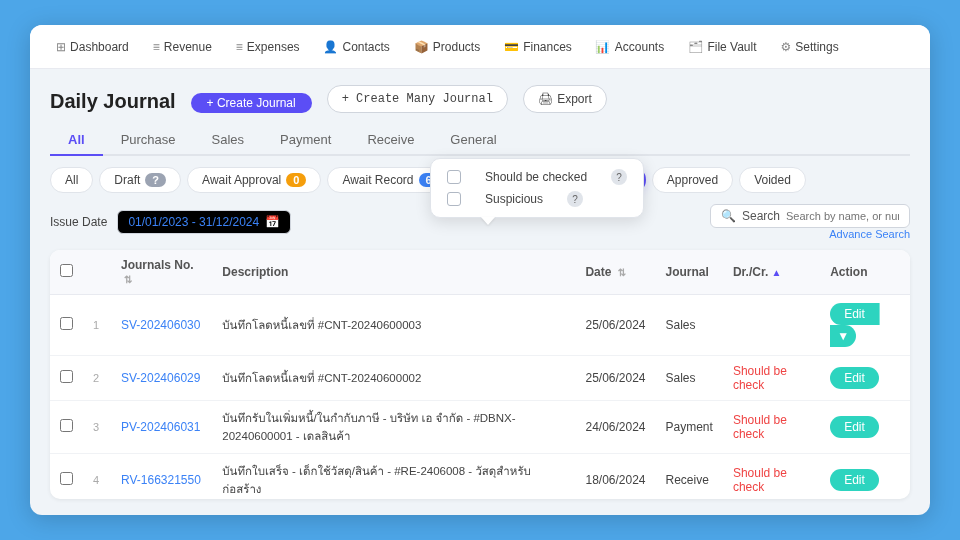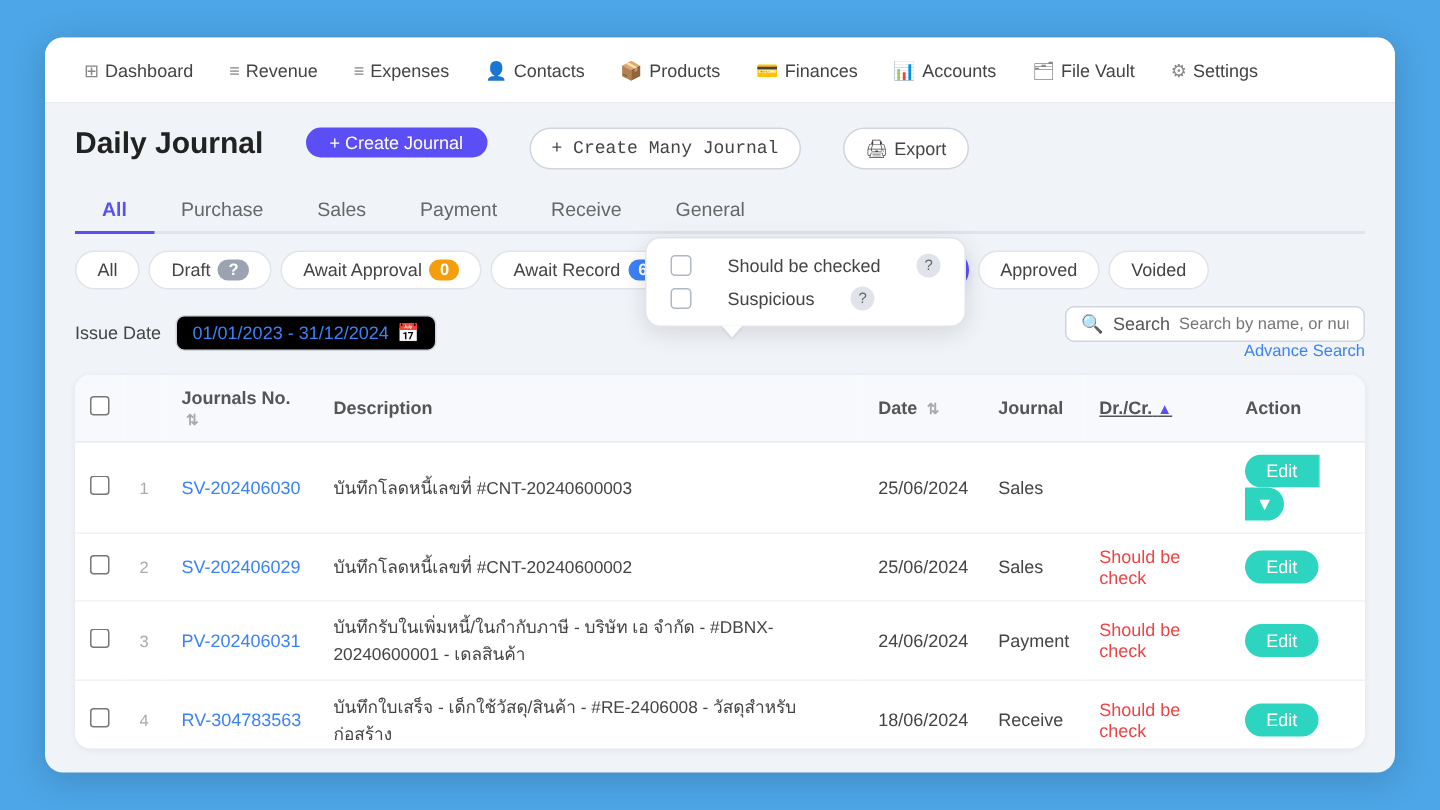--- a/index.html
+++ b/index.html
@@ -71,22 +71,22 @@
       flex: 1;
       padding: 16px 20px;
       overflow: hidden;
       display: flex;
       flex-direction: column;
       gap: 0;
     }
     
     .page-header {
       display: flex;
-      align-items: flex-start;
-      gap: 28px;
+      align-items: flex-end;
+      gap: 15px;
       margin-bottom: 12px;
     }
     .page-title {
       font-size: 20px;
       font-weight: 700;
       color: #222;
     }
     .btn-create {
       background: #5b4ef5;
       color: #fff;
@@ -494,21 +494,21 @@
             <th>
               <span>Description</span>
             </th>
             <th>
               <span>Date</span>
               <span class="sort-icon">⇅</span>
             </th>
             <th>
               <span>Journal</span>
             </th>
-            <th style="position:relative;text-decoration:underline;">
+            <th style="position:relative;">
               <span>Dr./Cr.</span>
               <span style="color:#5b4ef5;font-size:10px;">▲</span>
             </th>
             <th>
               <span>Action</span>
             </th>
           </tr>
         </thead>
         <tbody id="table-body">
         <tr>
@@ -545,21 +545,21 @@
       <td><span>24/06/2024</span></td>
       <td><span>Payment</span></td>
       <td><span class="should-be-check-red">Should be check</span></td>
       <td><button class="edit-btn">Edit</button></td>
     </tr>
             <tr>
       <td class="checkbox-cell">
         <input type="checkbox" style="width: 13px; height: 13px;">
       </td>
       <td><span class="row-num">4</span></td>
-      <td><a class="journal-link">RV-304783563</a></td>
+      <td><a class="journal-link">RV-166321550</a></td>
       <td><span style="font-size:11.5px;">บันทึกใบเสร็จ - เด็กใช้วัสดุ/สินค้า - #RE-2406008 - วัสดุสำหรับก่อสร้าง</span></td>
       <td><span>18/06/2024</span></td>
       <td><span>Receive</span></td>
       <td><span class="should-be-check-red">Should be check</span></td>
       <td><button class="edit-btn">Edit</button></td>
     </tr>
           </tbody>
       </table>
     </div>
   </div>

